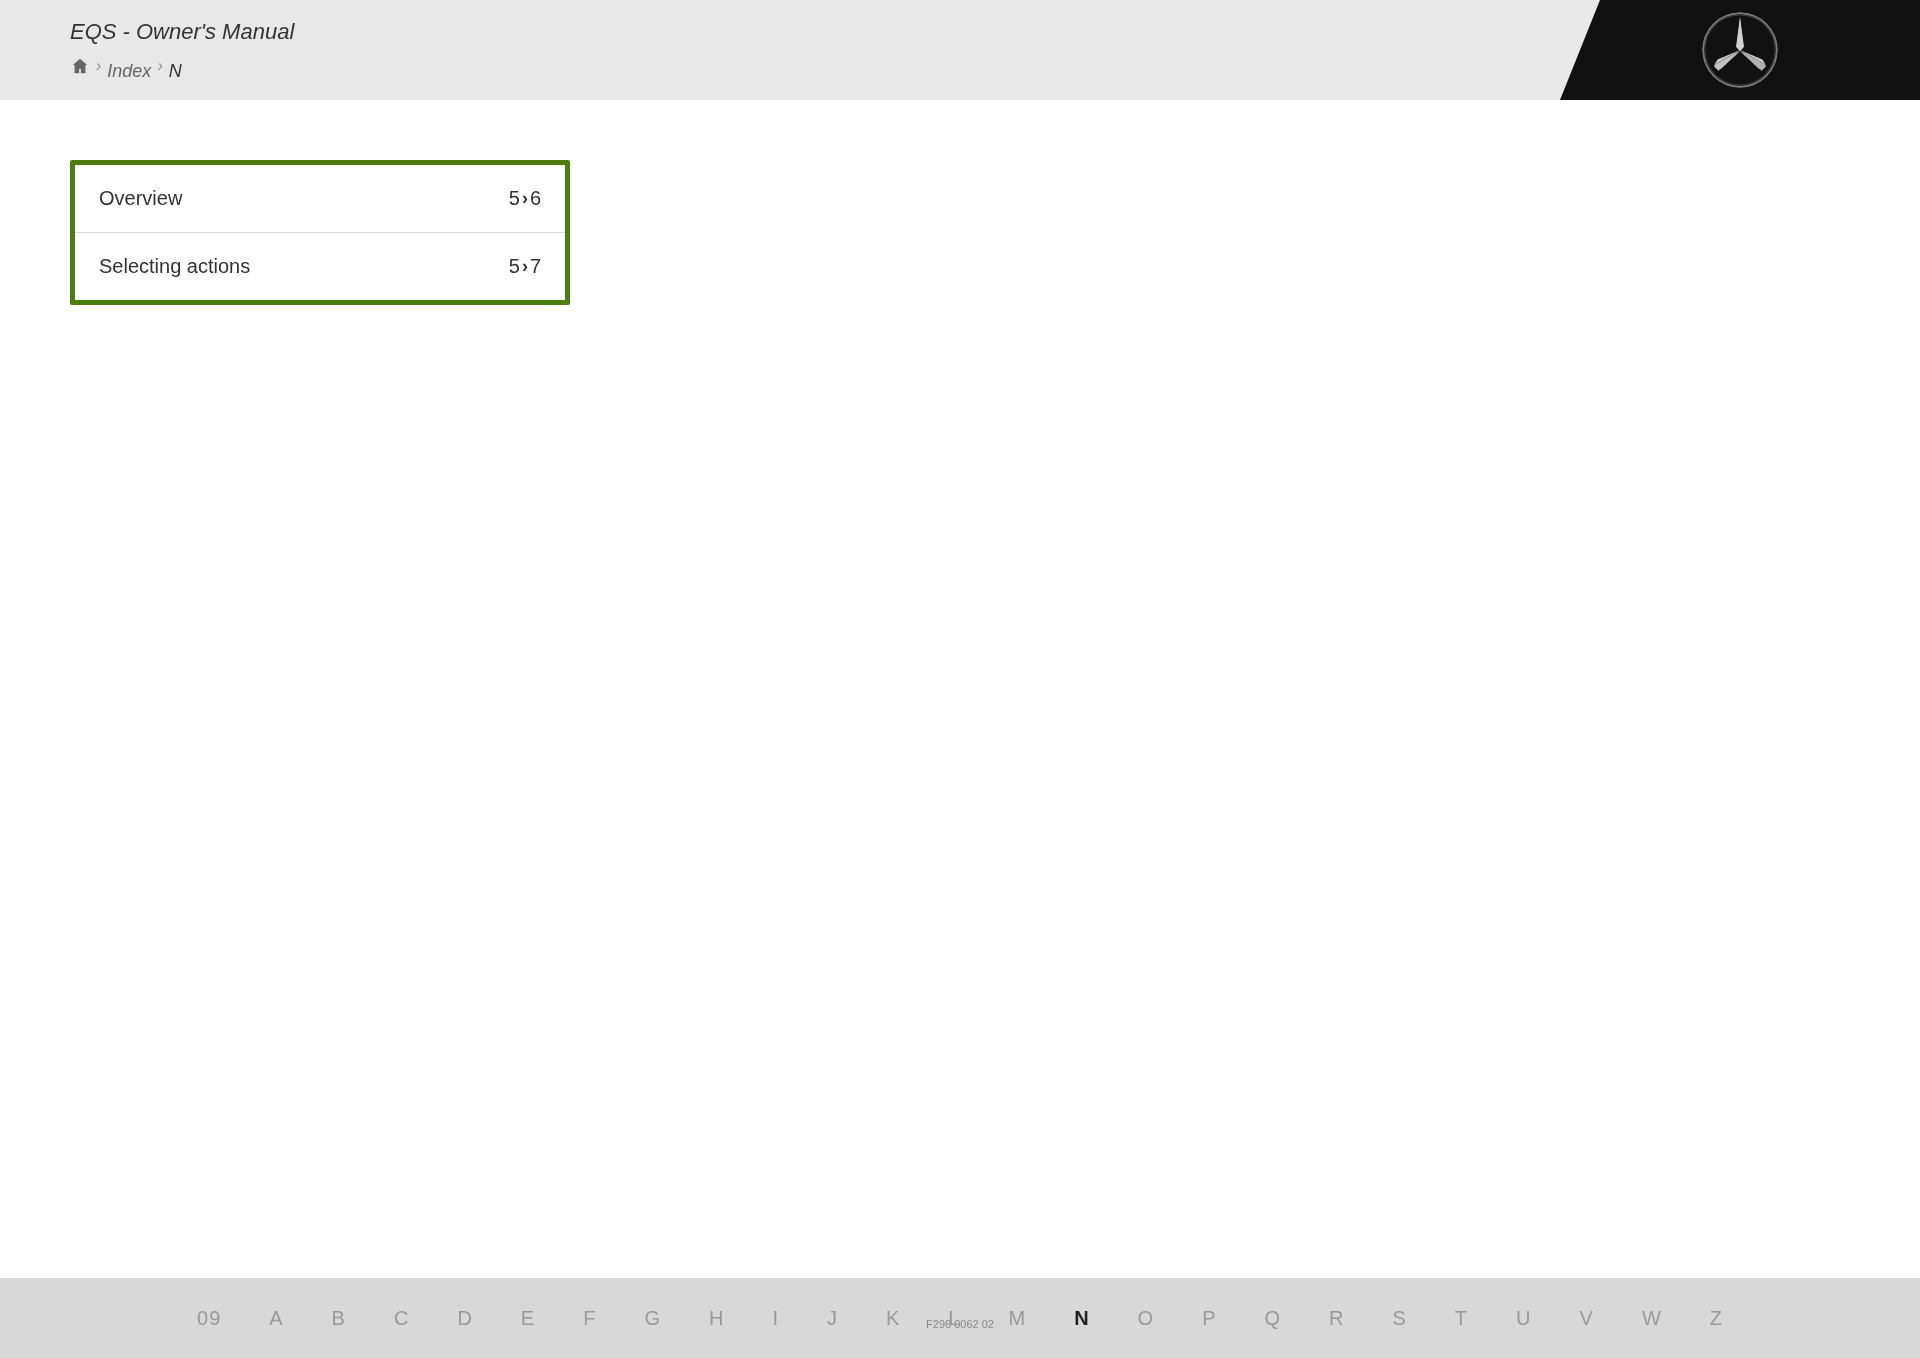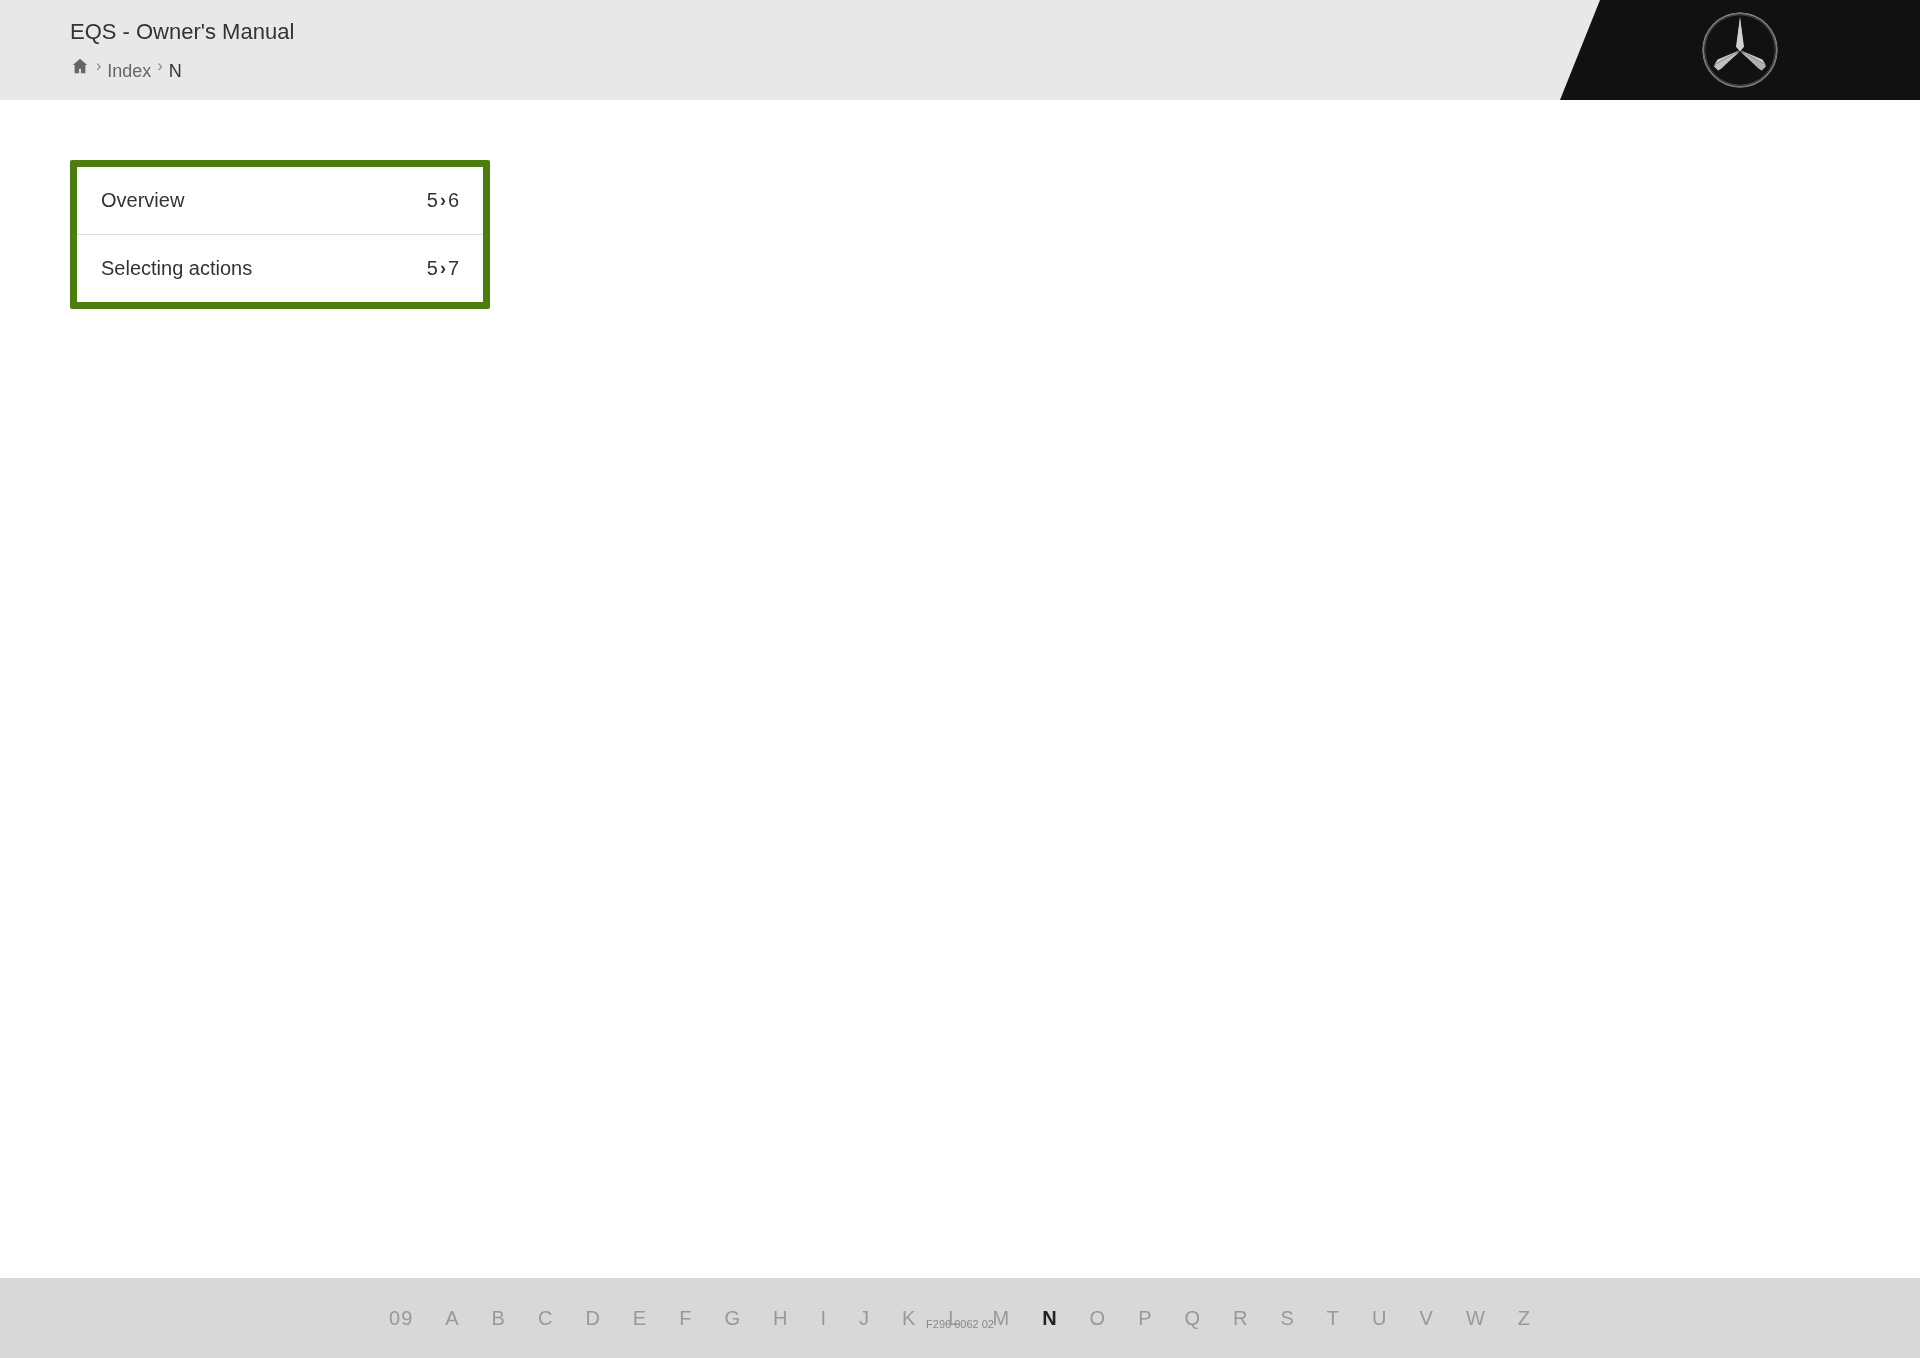--- a/index.html
+++ b/index.html
@@ -21,20 +21,21 @@
     .header {
       position: absolute;
       top: 0;
       left: 0;
       right: 0;
       height: 100px;
       background: #e8e8e8;
       display: flex;
       align-items: center;
       justify-content: space-between;
+      font-style: italic;
     }
 
     .header-left {
       padding-left: 70px;
       display: flex;
       flex-direction: column;
       gap: 6px;
     }
 
     .header-title {
@@ -94,22 +95,22 @@
       top: 100px;
       left: 0;
       right: 0;
       bottom: 80px;
       background: #ffffff;
       padding: 60px 70px;
     }
 
     
     .index-table {
-      width: 420px;
-      border: 7px solid #4d7c0f;
+      width: 500px;
+      border: 5px solid #4d7c0f;
       border-radius: 2px;
       overflow: hidden;
     }
 
     .index-row {
       display: flex;
       align-items: center;
       justify-content: space-between;
       padding: 22px 24px;
       border-bottom: 1px solid #ddd;
@@ -150,21 +151,21 @@
       background: #d8d8d8;
       display: flex;
       align-items: center;
       justify-content: center;
       gap: 0;
     }
 
     .alphabet-items {
       display: flex;
       align-items: center;
-      gap: 0;
+      gap: 16px;
       width: 100%;
       justify-content: center;
     }
 
     .alphabet-item {
       font-size: 20px;
       color: #999;
       padding: 0 16px;
       cursor: pointer;
       font-weight: 400;

